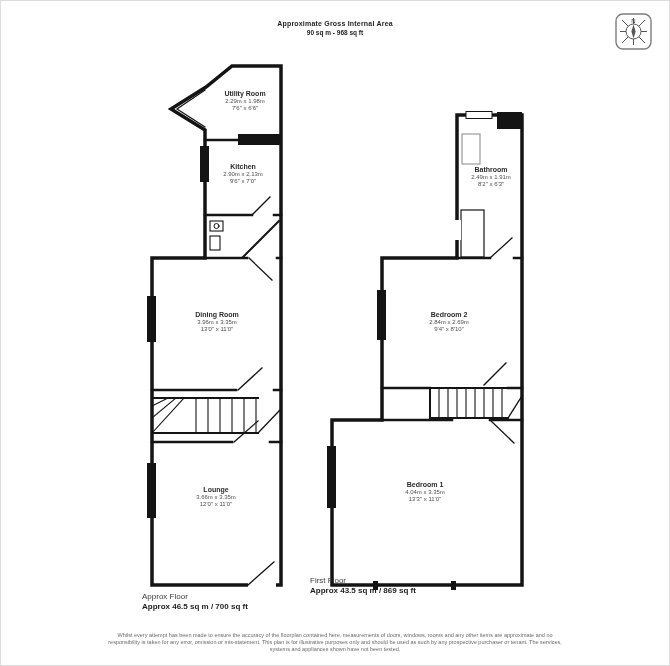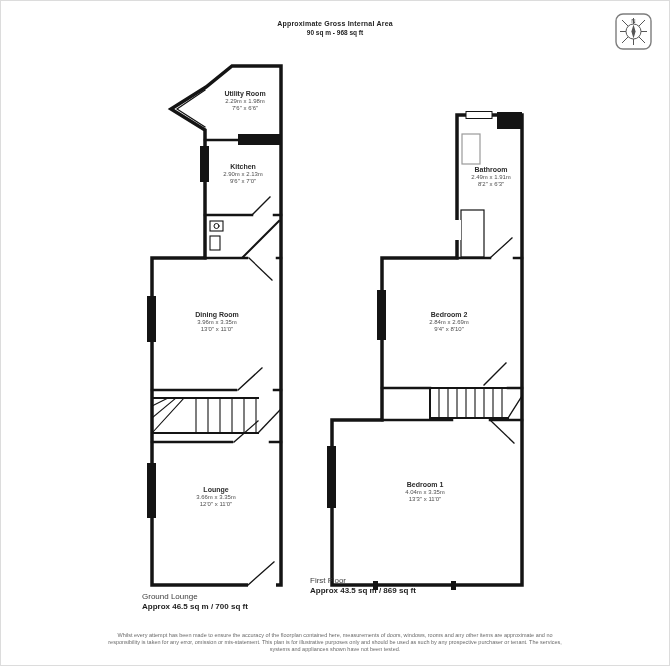--- a/index.html
+++ b/index.html
@@ -175,21 +175,21 @@
     <div class="room-dims">2.84m x 2.69m</div>
     <div class="room-dims">9'4" x 8'10"</div>
   </div>
   <div class="room-label" style="left:425px;top:492px">
     <div class="room-name">Bedroom 1</div>
     <div class="room-dims">4.04m x 3.35m</div>
     <div class="room-dims">13'3" x 11'0"</div>
   </div>
 
   <div class="floor-caption" style="left:142px;top:592px">
-    <div class="fc-name">Ground Lounge</div>
+    <div class="fc-name">Approx Floor</div>
     <div class="fc-area">Approx 46.5 sq m / 700 sq ft</div>
   </div>
   <div class="floor-caption" style="left:310px;top:576px">
     <div class="fc-name">First Floor</div>
     <div class="fc-area">Approx 43.5 sq m / 869 sq ft</div>
   </div>
 
   <div class="disclaimer">
     <div>Whilst every attempt has been made to ensure the accuracy of the floorplan contained here, measurements of doors, windows, rooms and any other items are approximate and no</div>
     <div>responsibility is taken for any error, omission or mis-statement. This plan is for illustrative purposes only and should be used as such by any prospective purchaser or tenant. The services,</div>

